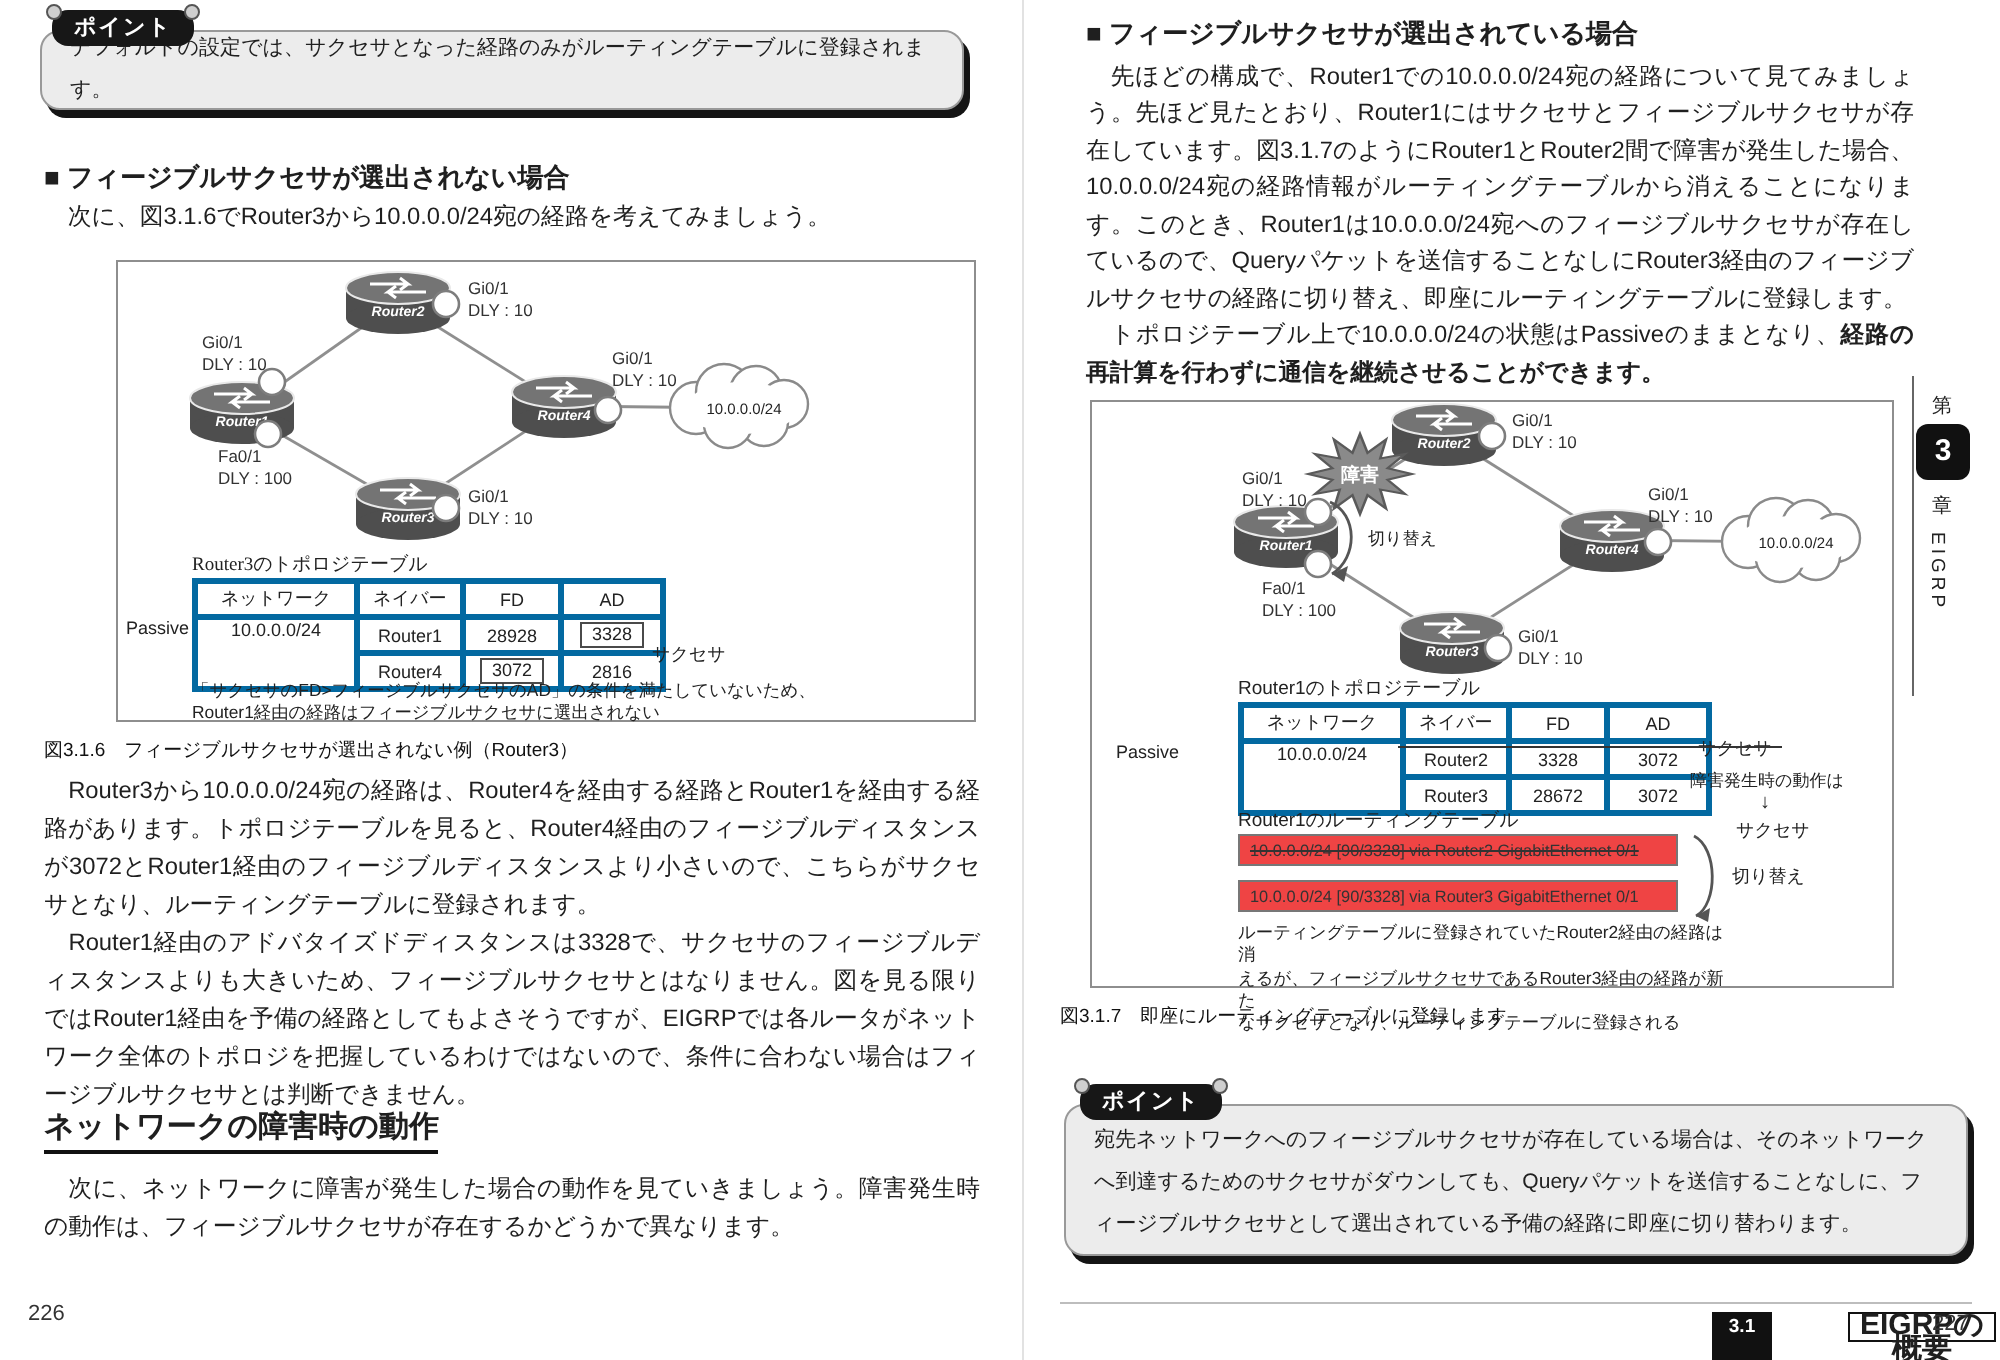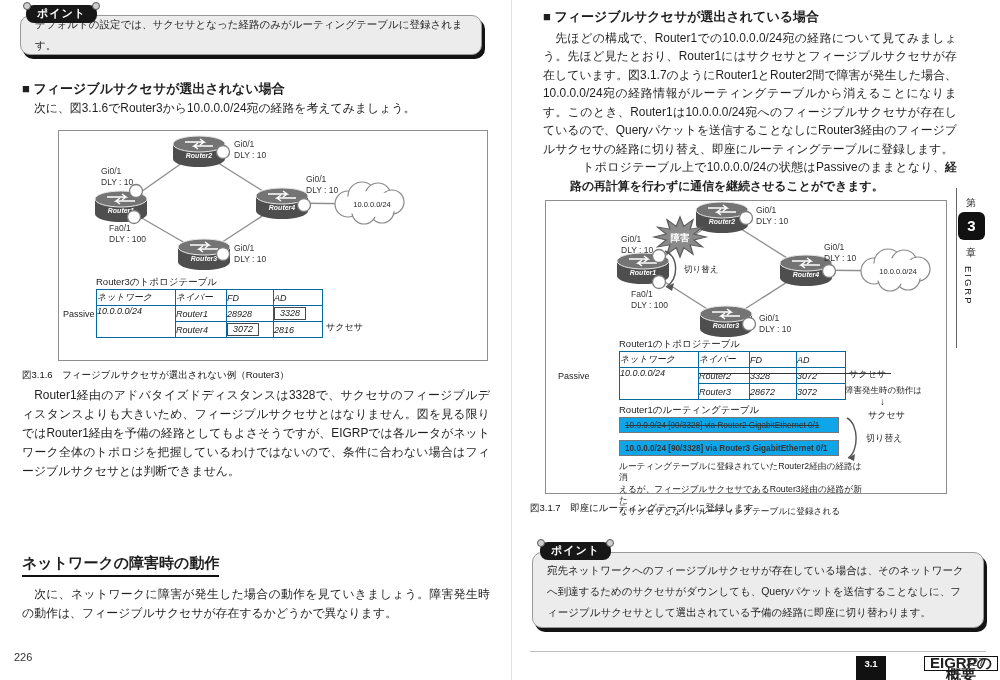--- a/index.html
+++ b/index.html
@@ -11,26 +11,26 @@
   .rivet{position:absolute;width:6px;height:6px;border-radius:50%;background:#cfcfcf;border:1px solid #555;}
   .pointbox{position:absolute;background:#ececec;border:1px solid #999;border-radius:10px;
     box-shadow:3px 4px 0 #141414;display:flex;align-items:center;padding:17px 14px;box-sizing:border-box;
     font-size:10.5px;line-height:2.0;z-index:2;}
   .h-square{font-weight:bold;font-size:13px;}
   .body-text{font-size:11.9px;line-height:1.6;text-align:justify;margin:0;}
   .figbox{position:absolute;background:#fff;border:1.5px solid #8e8e8e;box-sizing:border-box;}
   .caption{position:absolute;font-size:9.5px;color:#111;}
   .dtitle{position:absolute;font-size:9.5px;color:#222;}
   table.topo{border-collapse:collapse;position:absolute;table-layout:fixed;background:#fff;}
-  table.topo td,table.topo th{border:1px solid #0369a1;font-size:9px;font-weight:normal;
-    text-align:left;padding:0;height:15px;color:#222;font-style:italic;}
+  table.topo td,table.topo th{border:3px solid #0369a1;font-size:9px;font-weight:normal;
+    text-align:center;padding:0;height:15px;color:#222;}
   .boxedval{display:inline-block;border:1px solid #4a4a4a;padding:0 5px;line-height:11px;background:#fff;}
   .sidelabel{position:absolute;font-size:9px;color:#222;}
   .routebox{position:absolute;border:1px solid #777;height:16px;line-height:16px;font-size:8.2px;
-    padding-left:5px;color:#333;background:#0ea5e9;box-sizing:border-box;}
+    padding-left:5px;color:#333;background:#ef4444;box-sizing:border-box;}
   .struck{text-decoration:line-through;}
   .strikeline{position:absolute;height:1px;background:#333;z-index:4;}
   .prelines{white-space:pre-line;}
   .note{position:absolute;font-size:8.7px;line-height:1.3;color:#222;}
   .sechead{position:absolute;font-size:15px;font-weight:bold;border-bottom:2.5px solid #111;
     padding-bottom:2px;}
   .pagenum{position:absolute;font-size:11px;color:#333;}
   svg text{font-family:"Liberation Sans","DejaVu Sans",sans-serif;}
   .iflabel{font-size:8.5px;fill:#333;}
 </style>
@@ -127,21 +127,21 @@
           <text x="42" y="54">DLY : 10</text>
           <text x="50" y="100">Fa0/1</text>
           <text x="50" y="111">DLY : 100</text>
           <text x="247" y="51">Gi0/1</text>
           <text x="247" y="62">DLY : 10</text>
           <text x="175" y="120">Gi0/1</text>
           <text x="175" y="131">DLY : 10</text>
         </g>
       </svg>
 
-      <div class="dtitle" style="left:37px;top:145px;">Router3のトポロジテーブル</div>
+      <div class="dtitle" style="left:37px;top:145px;font-family:Liberation Serif, serif;">Router3のトポロジテーブル</div>
       <div class="sidelabel" style="left:4px;top:178px;">Passive</div>
 
       <table class="topo" style="left:37px;top:158px;width:222px;">
         <tbody>
             <tr>
           <th style="width:78px;">ネットワーク</th>
           <th style="width:50px;">ネイバー</th>
           <th style="width:46px;">FD</th>
           <th style="width:48px;">AD</th>
         </tr>
@@ -153,43 +153,46 @@
         </tr>
         <tr>
           <td>Router4</td>
           <td><span class="boxedval">3072</span></td>
           <td>2816</td>
         </tr>
       </tbody>
         </table>
       <div class="sidelabel" style="left:267px;top:190px;">サクセサ</div>
 
+      <div class="note prelines" style="left:37px;top:209px;width:360px;">「サクセサのFD&gt;フィージブルサクセサのAD」の条件を満たしていないため、
+Router1経由の経路はフィージブルサクセサに選出されない</div>
     </div>
 
     <div class="caption" style="left:22px;top:369px;">図3.1.6　フィージブルサクセサが選出されない例（Router3）</div>
 
     <div class="abs" style="left:22px;top:386px;width:468px;">
+      <p class="body-text">　Router3から10.0.0.0/24宛の経路は、Router4を経由する経路とRouter1を経由する経路があります。トポロジテーブルを見ると、Router4経由のフィージブルディスタンスが3072とRouter1経由のフィージブルディスタンスより小さいので、こちらがサクセサとなり、ルーティングテーブルに登録されます。</p>
       <p class="body-text">　Router1経由のアドバタイズドディスタンスは3328で、サクセサのフィージブルディスタンスよりも大きいため、フィージブルサクセサとはなりません。図を見る限りではRouter1経由を予備の経路としてもよさそうですが、EIGRPでは各ルータがネットワーク全体のトポロジを把握しているわけではないので、条件に合わない場合はフィージブルサクセサとは判断できません。</p>
     </div>
 
     <div class="sechead" style="left:22px;top:554px;">ネットワークの障害時の動作</div>
     <div class="abs body-text" style="left:22px;top:585px;width:468px;">　次に、ネットワークに障害が発生した場合の動作を見ていきましょう。障害発生時の動作は、フィージブルサクセサが存在するかどうかで異なります。</div>
 
     <div class="pagenum" style="left:14px;top:651px;">226</div>
   </div>
 
   <div class="abs" style="left:511px;top:0;width:1px;height:680px;background:#e2e2e2;"></div>
 
   <div>
 
     <div class="abs h-square" style="left:543px;top:8px;">■ フィージブルサクセサが選出されている場合</div>
 
     <div class="abs" style="left:543px;top:29px;width:414px;">
       <p class="body-text" style="line-height:1.55;">　先ほどの構成で、Router1での10.0.0.0/24宛の経路について見てみましょう。先ほど見たとおり、Router1にはサクセサとフィージブルサクセサが存在しています。図3.1.7のようにRouter1とRouter2間で障害が発生した場合、10.0.0.0/24宛の経路情報がルーティングテーブルから消えることになります。このとき、Router1は10.0.0.0/24宛へのフィージブルサクセサが存在しているので、Queryパケットを送信することなしにRouter3経由のフィージブルサクセサの経路に切り替え、即座にルーティングテーブルに登録します。</p>
-      <p class="body-text" style="line-height:1.55;margin-left:27px;"><span>　トポロジテーブル上で10.0.0.0/24の状態はPassiveのままとなり、</span><b>経路の再計算を行わずに通信を継続させることができます。</b></p>
+      <p class="body-text" style="line-height:1.55;"><span>　トポロジテーブル上で10.0.0.0/24の状態はPassiveのままとなり、</span><b>経路の再計算を行わずに通信を継続させることができます。</b></p>
     </div>
 
     <div class="figbox" style="left:545px;top:200px;width:402px;height:294px;">
       <svg width="399" height="136" viewBox="0 0 399 136">
         <g stroke="#8f8f8f" stroke-width="1.4">
           <line x1="97" y1="67" x2="176" y2="16"></line>
           <line x1="176" y1="16" x2="260" y2="69"></line>
           <line x1="97" y1="67" x2="180" y2="120"></line>
           <line x1="180" y1="120" x2="260" y2="69"></line>
           <line x1="260" y1="69" x2="352" y2="70"></line>
@@ -303,21 +306,21 @@
         </table>
       
       <div class="strikeline" style="left:153px;top:172px;width:192px;"></div>
       <div class="sidelabel" style="left:303px;top:167px;">サクセサ</div>
       <div class="sidelabel" style="left:299px;top:184px;font-size:8.5px;">障害発生時の動作は</div>
       <div class="sidelabel" style="left:334px;top:195px;font-size:10px;">↓</div>
       <div class="sidelabel" style="left:322px;top:208px;">サクセサ</div>
 
       <div class="dtitle" style="left:73px;top:203px;">Router1のルーティングテーブル</div>
       <div class="routebox struck" style="left:73px;top:216px;width:220px;">10.0.0.0/24 [90/3328] via Router2 GigabitEthernet 0/1</div>
-      <div class="routebox" style="left:73px;top:239px;width:220px;font-weight:bold;">10.0.0.0/24 [90/3328] via Router3 GigabitEthernet 0/1</div>
+      <div class="routebox" style="left:73px;top:239px;width:220px;">10.0.0.0/24 [90/3328] via Router3 GigabitEthernet 0/1</div>
 
       <svg class="abs" style="left:298px;top:214px;" width="18" height="46" viewBox="0 0 18 46">
         <path d="M 3,3 C 15,9 15,37 4,43" fill="none" stroke="#555" stroke-width="1.4"></path>
         <polygon points="4,43 11,39 10,46" fill="#555"></polygon>
       </svg>
       <div class="sidelabel" style="left:320px;top:231px;">切り替え</div>
 
       <div class="note prelines" style="left:73px;top:260px;width:250px;">ルーティングテーブルに登録されていたRouter2経由の経路は消
 えるが、フィージブルサクセサであるRouter3経由の経路が新た
 なサクセサとなり、ルーティングテーブルに登録される</div>

